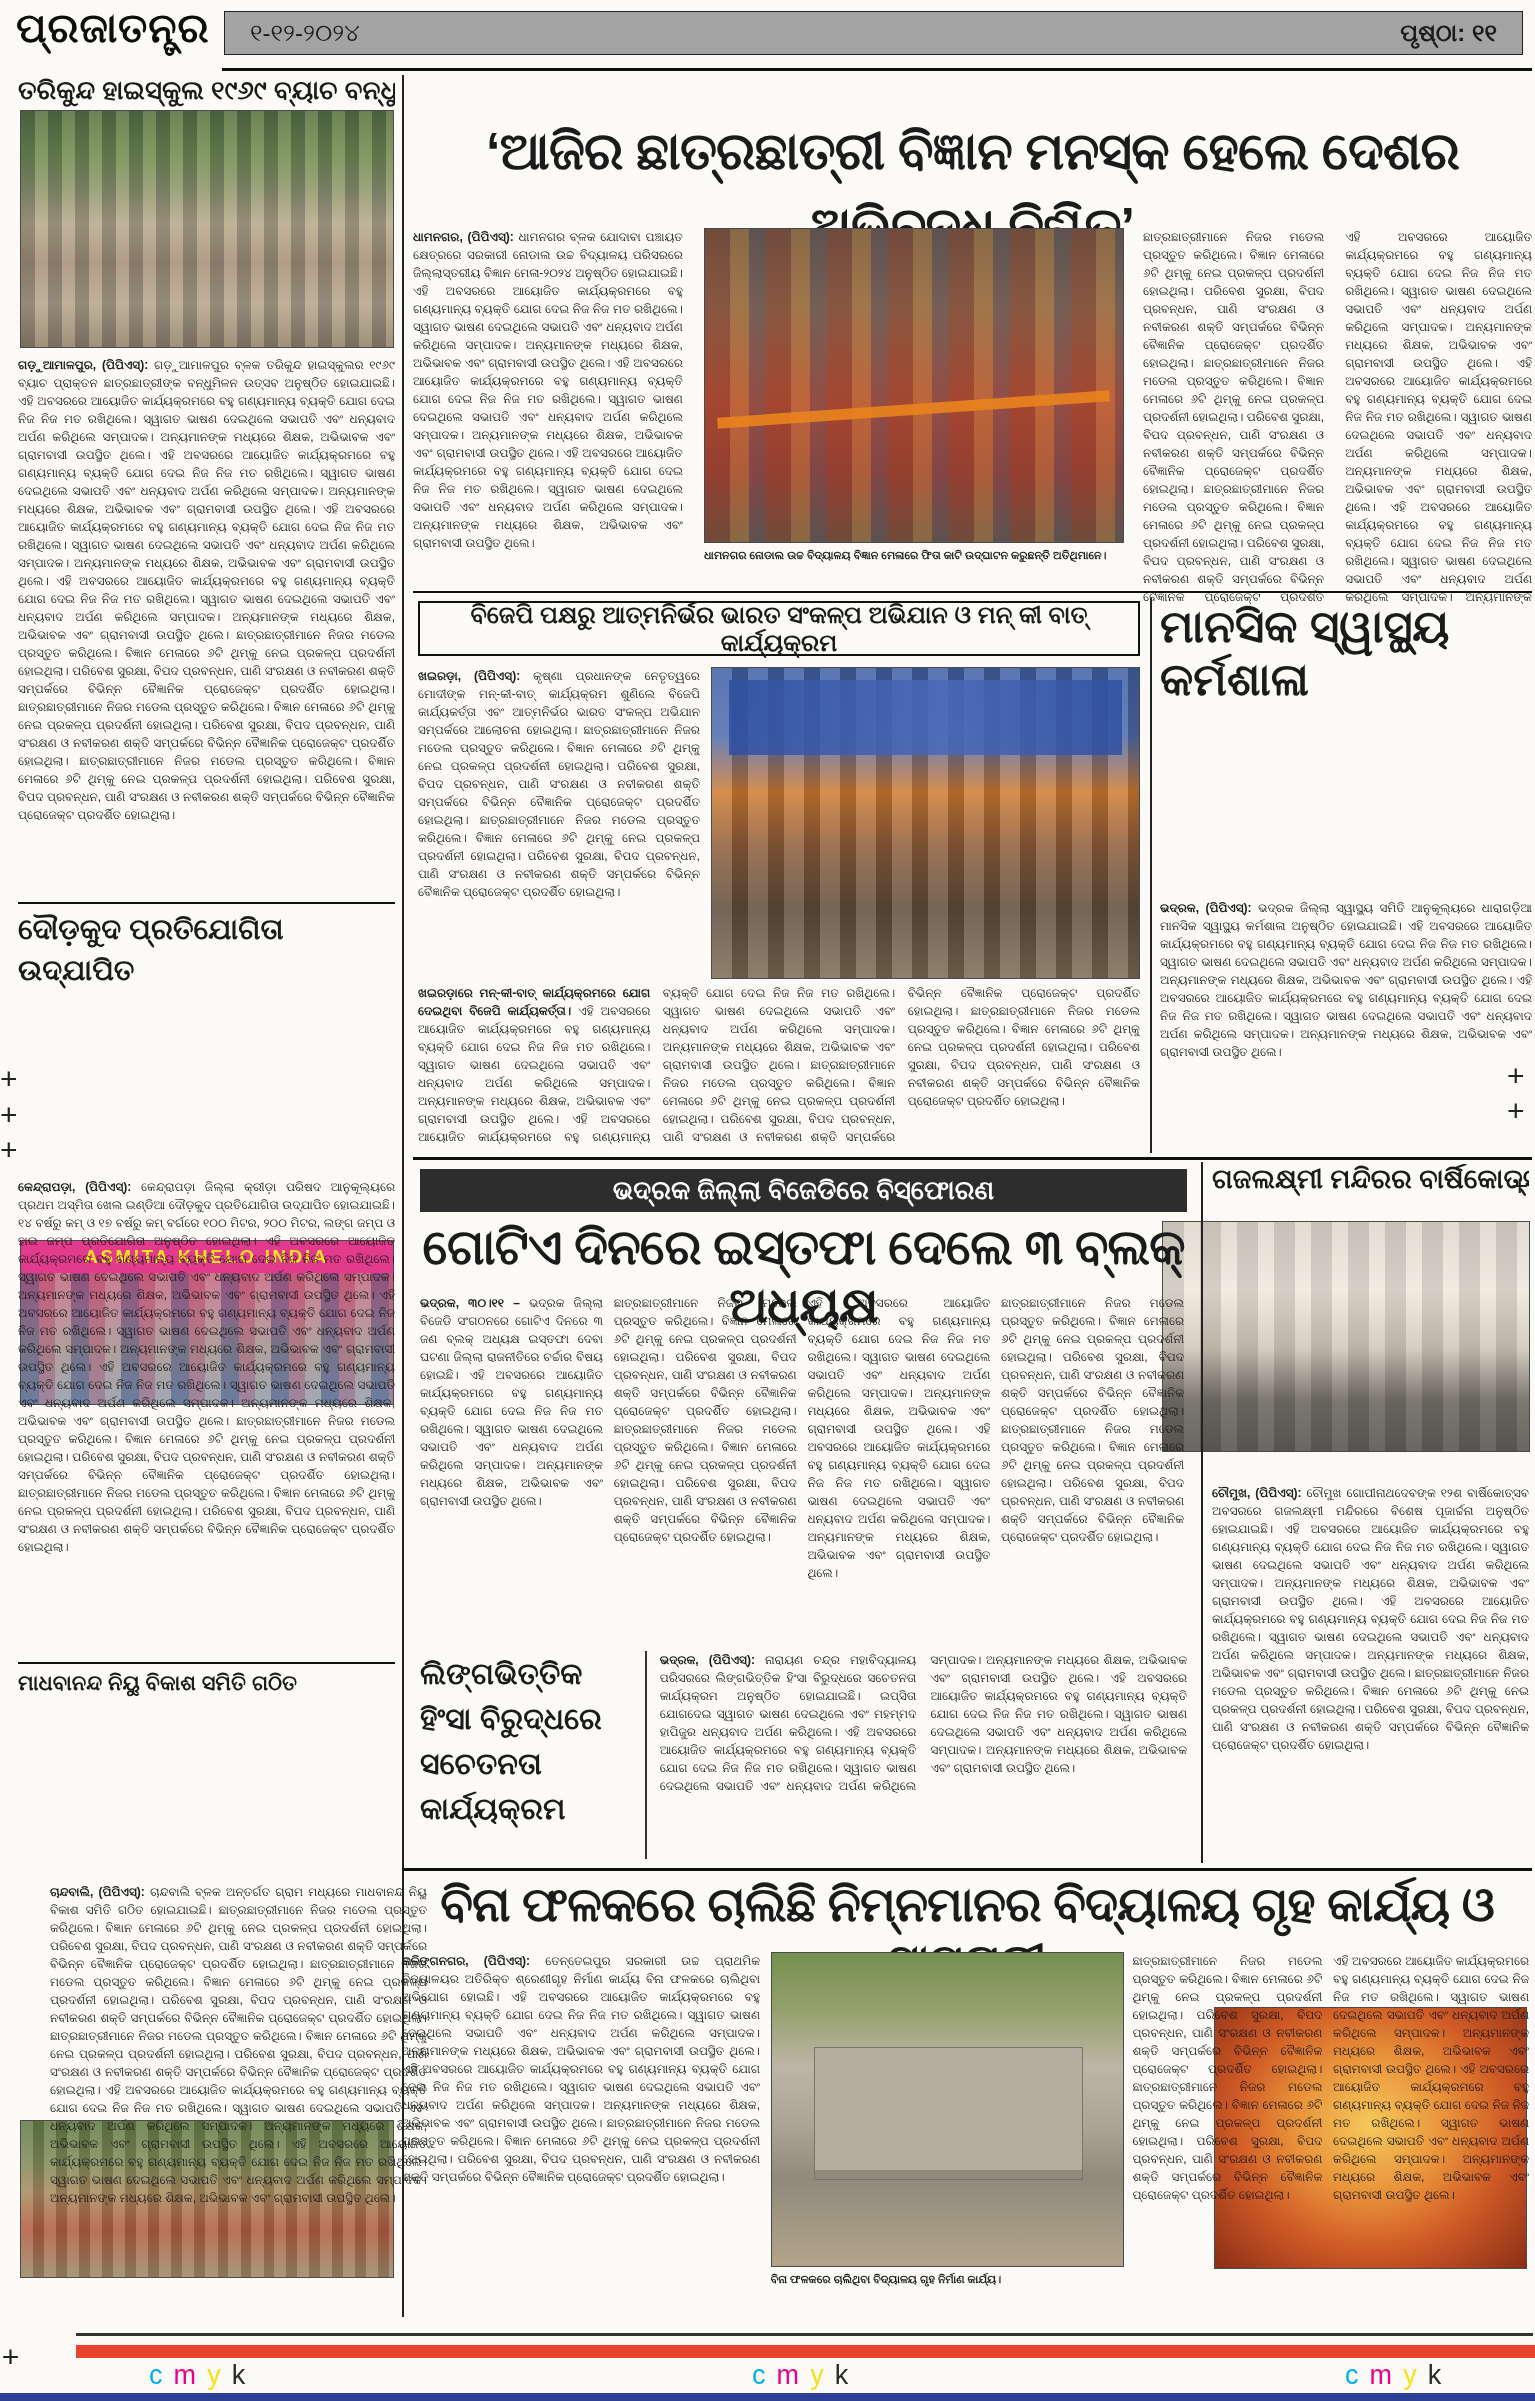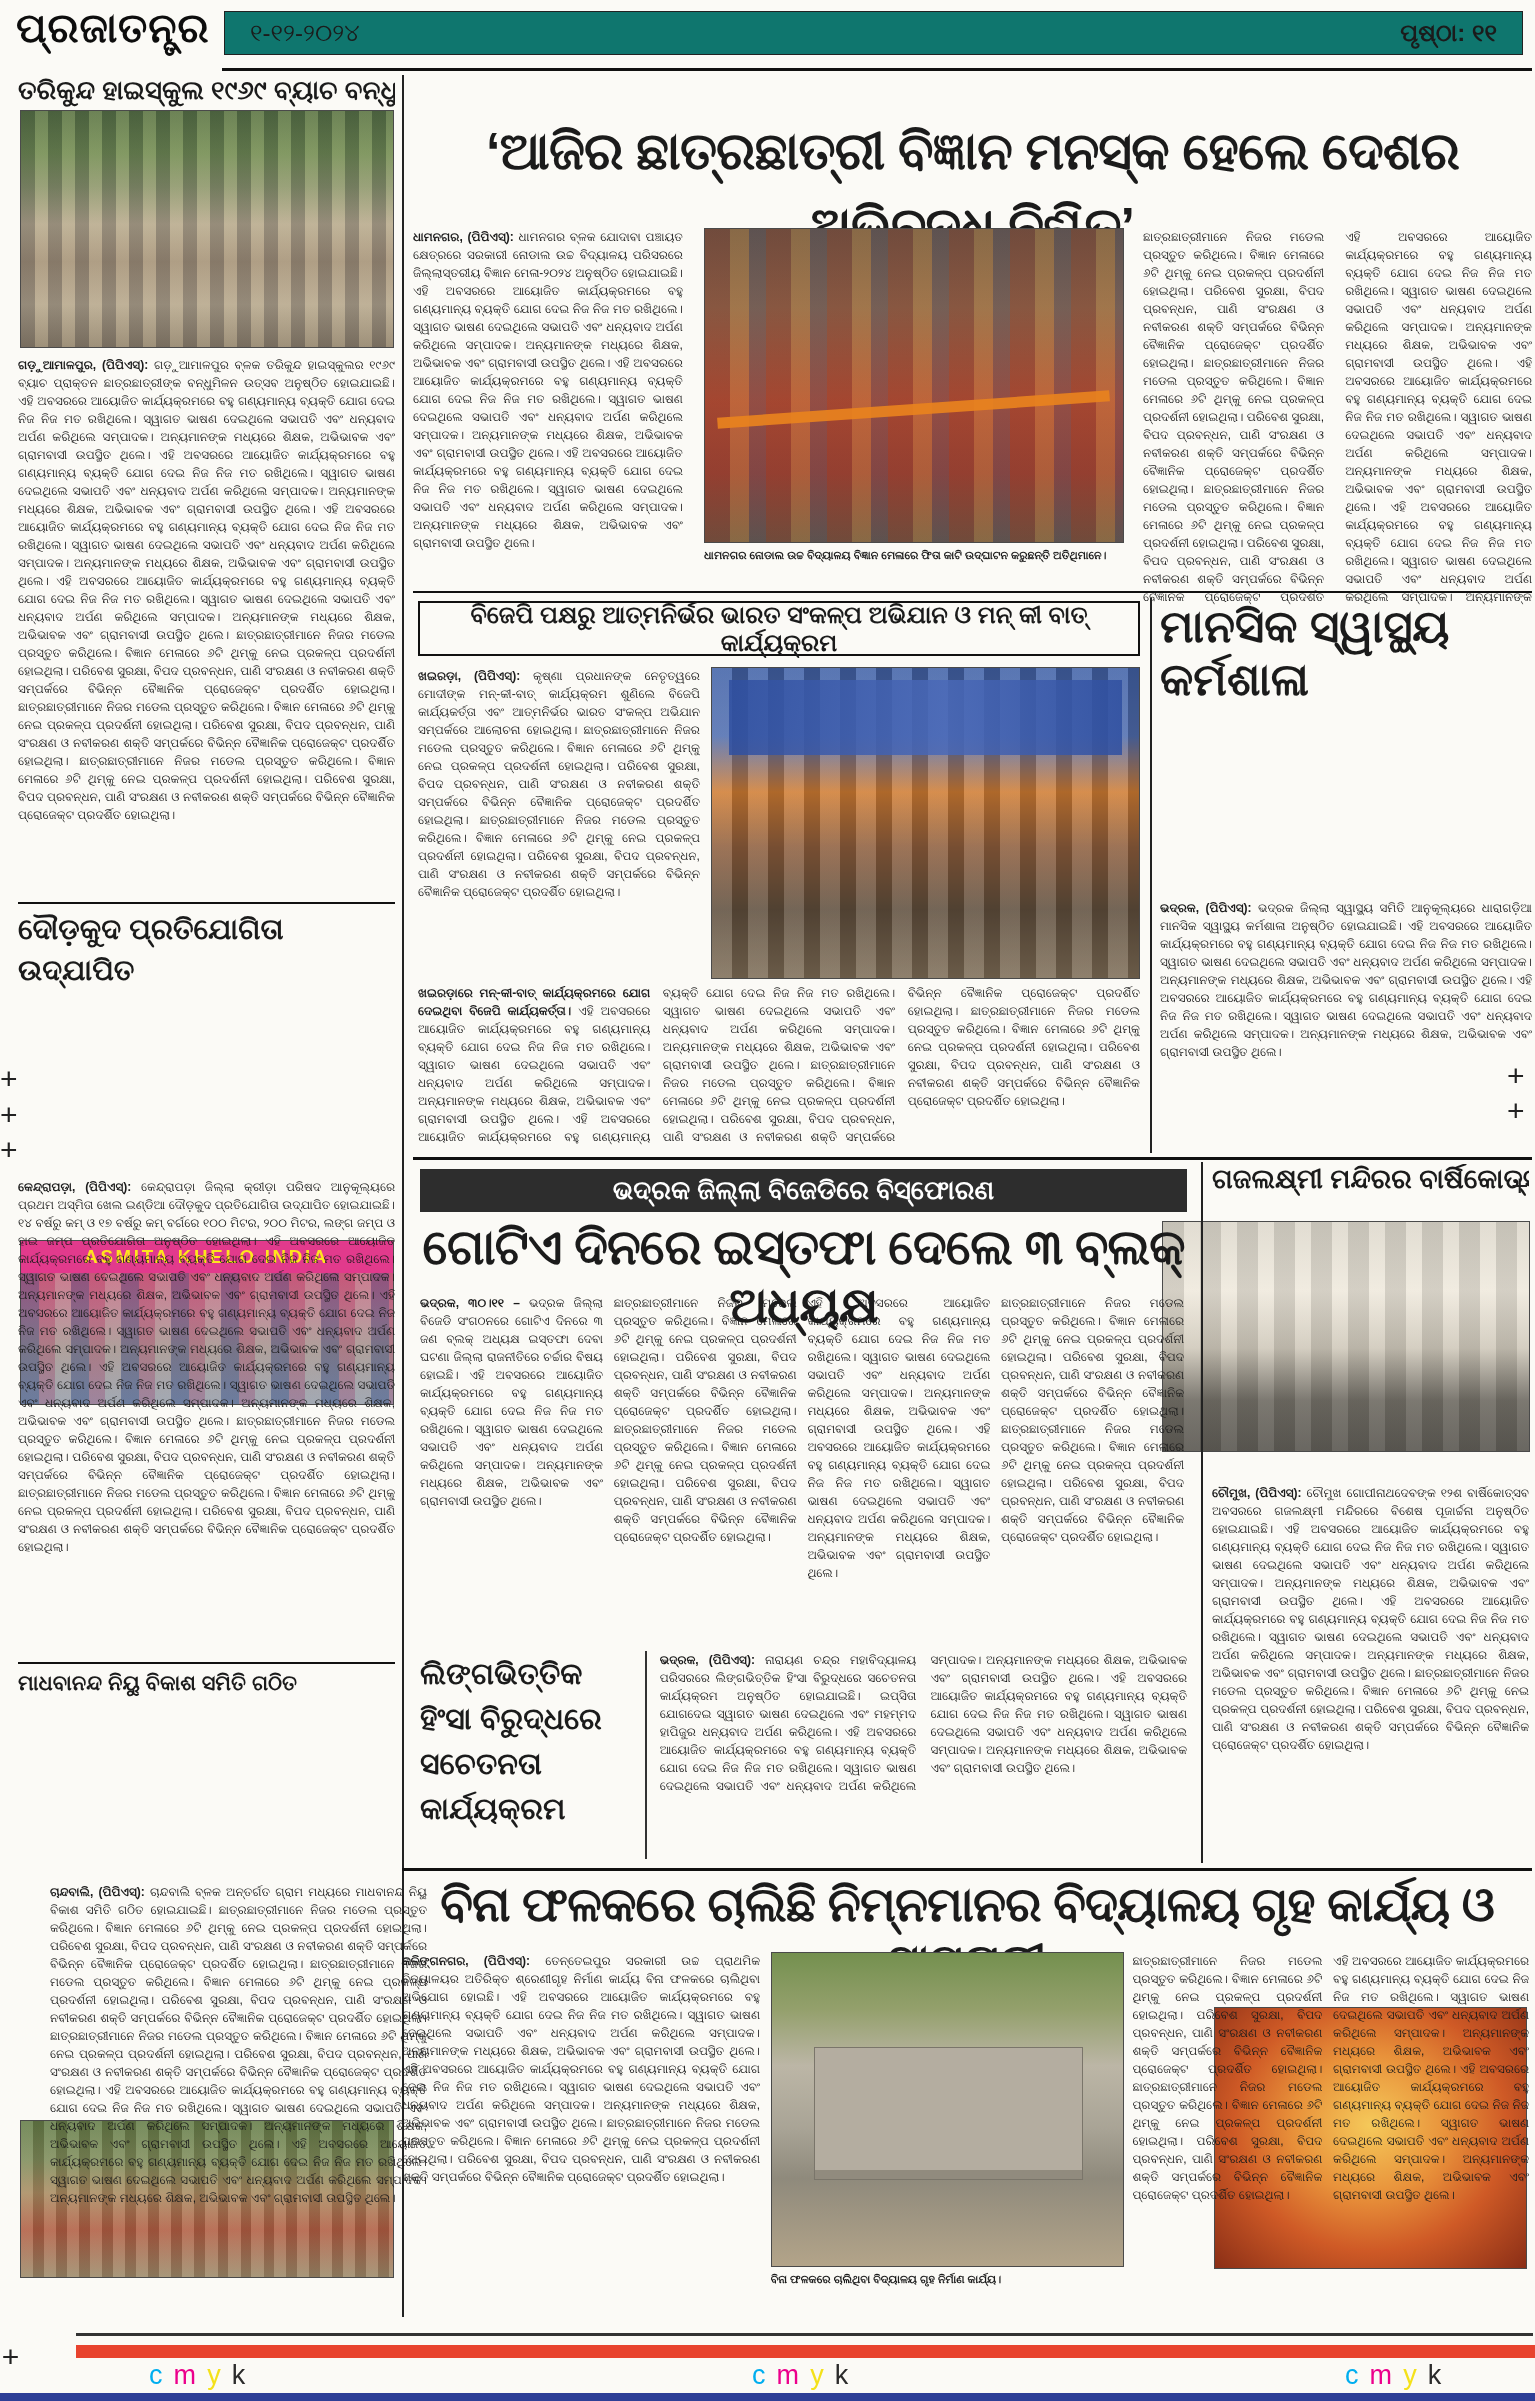--- a/index.html
+++ b/index.html
@@ -1,21 +1,21 @@
 <!DOCTYPE html>
 <html style="font-size:14.2px"><head>
 <meta charset="utf-8">
 <style>
   html,body{margin:0;padding:0;background:#e9e7e0;}
   #page{position:relative;width:1536px;height:2401px;background:#fbfaf6;
         font-family:"Liberation Sans", sans-serif;color:#1b1b1b;overflow:hidden;}
   .abs{position:absolute;box-sizing:border-box;}
   
   .logo{font-size:41px;font-weight:900;color:#0d0d0d;letter-spacing:0.9px;}
-  .mbar{background:#0f766e;border:1.8px solid #222;display:flex;align-items:center;
+  .mbar{background:#a3a3a3;border:1.8px solid #222;display:flex;align-items:center;
         justify-content:space-between;padding:0 25px;font-size:24px;}
   .mbar .date{font-weight:500;}
   .mbar .page{font-weight:700;}
   .rule{background:#111;}
   .vdiv{background:#222;}
   
   .h-small{font-size:26px;font-weight:700;white-space:nowrap;overflow:hidden;}
   .h-two{font-size:29px;font-weight:700;line-height:1.4;}
   .h-main{font-size:52px;font-weight:800;text-align:center;letter-spacing:-0.9px;line-height:1.45;}
   .h-box{border:2.7px solid #111;display:flex;align-items:center;justify-content:center;

